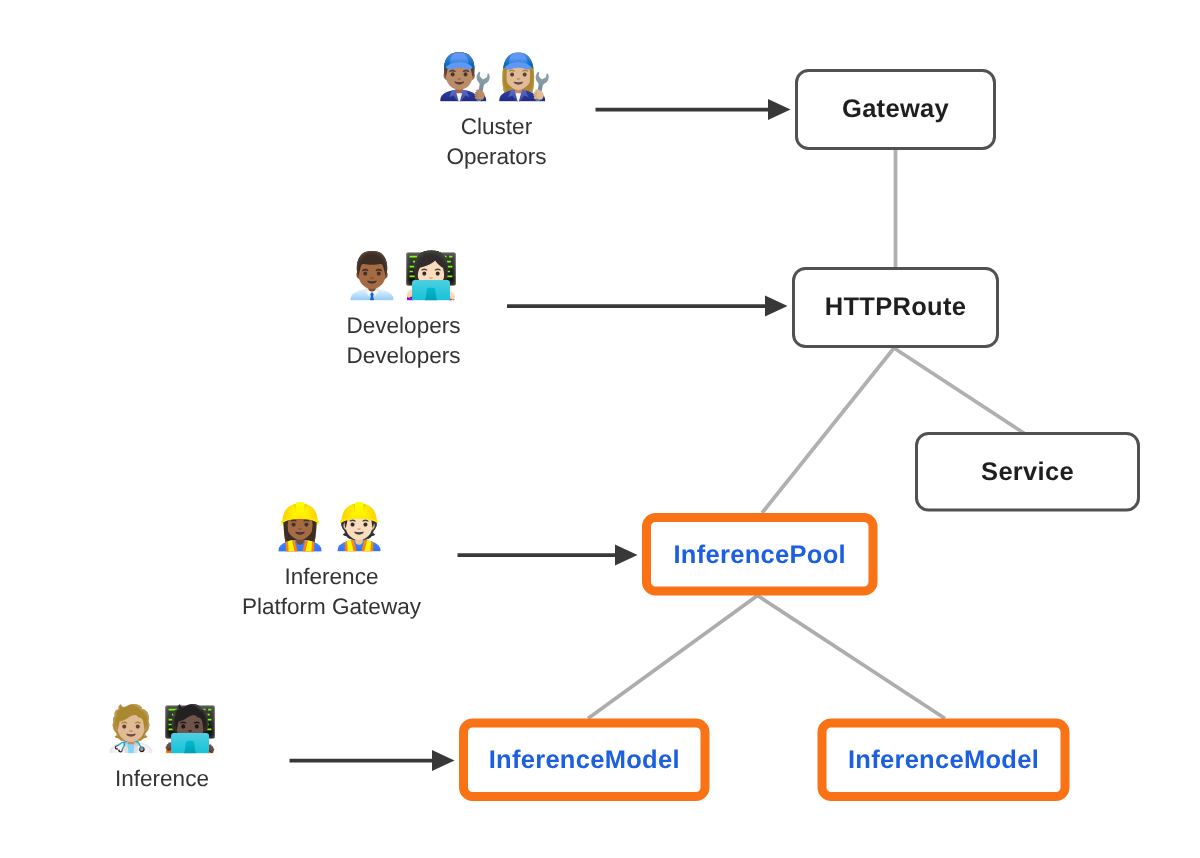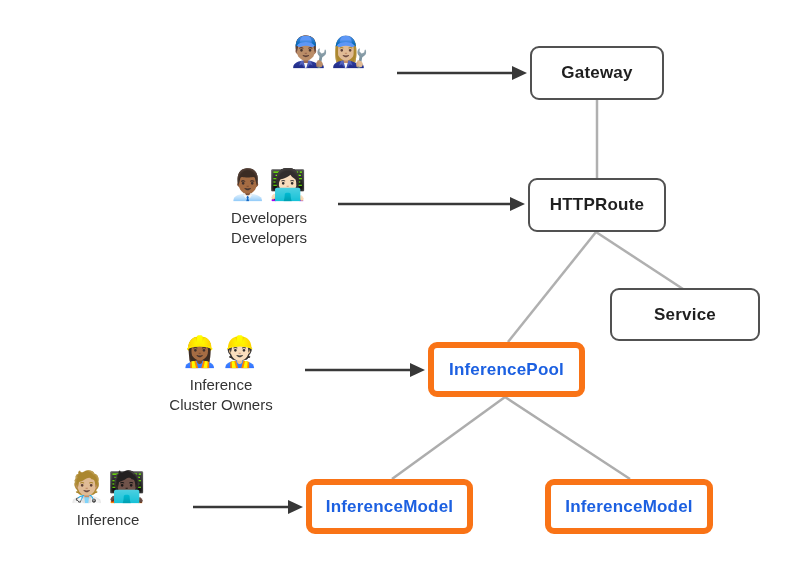--- a/index.html
+++ b/index.html
@@ -109,35 +109,39 @@
   <div class="node node--blue" style="left:306px; top:479px; width:167px; height:55px;">
     <span>InferenceModel</span>
   </div>
 
   <div class="node node--blue" style="left:545px; top:479px; width:168px; height:55px;">
     <span>InferenceModel</span>
   </div>
 
   <div class="persona" style="left:251px; top:33px; width:160px;">
     <div class="emoji">👨🏽‍🔧👩🏼‍🔧</div>
+    <div class="label">
+      <div>Cluster</div>
+      <div>Operators</div>
+    </div>
   </div>
 
   <div class="persona" style="left:189px; top:166px; width:160px;">
     <div class="emoji">👨🏾‍💼👩🏻‍💻</div>
     <div class="label">
       <div>Developers</div>
       <div>Developers</div>
     </div>
   </div>
 
   <div class="persona" style="left:121px; top:333px; width:200px;">
     <div class="emoji">👷🏾‍♀️👷🏻</div>
     <div class="label">
       <div>Inference</div>
-      <div>Cluster Owners</div>
+      <div>Platform Gateway</div>
     </div>
   </div>
 
   <div class="persona" style="left:8px; top:468px; width:200px;">
     <div class="emoji">🧑🏼‍⚕️🧑🏿‍💻</div>
     <div class="label">
       <div>Inference</div>
     </div>
   </div>
 

